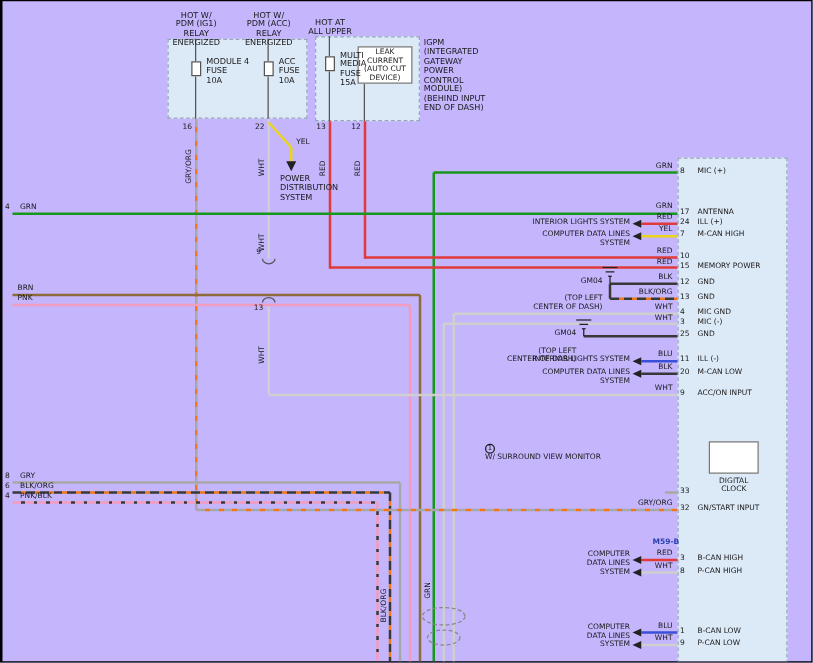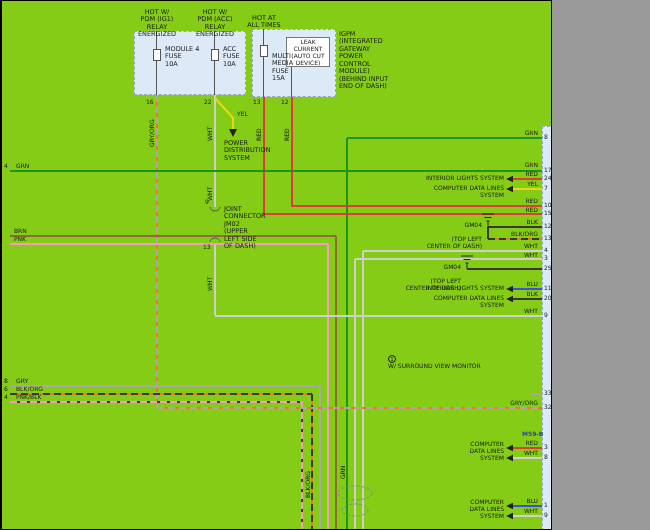--- a/index.html
+++ b/index.html
@@ -1,17 +1,17 @@
 <!DOCTYPE html>
 <html><head>
 <meta charset="utf-8">
 <style>
   *{margin:0;padding:0;box-sizing:border-box}
   body{background:#9a9a9a;font-family:"DejaVu Sans",sans-serif}
-  #page{position:relative;width:552px;height:530px;background:#84cc16;border:1px solid #000;
+  #page{position:relative;width:650px;height:530px;background:#c4b5fd;border:1px solid #000;
         border-left-width:2px;overflow:hidden;font-family:"DejaVu Sans",sans-serif}
   .t{position:absolute;font-size:6.5px;line-height:1.15;color:#1a1a1a;white-space:pre-line}
   .t6{font-size:6px}
   .c{text-align:center}
   .r{text-align:right}
   .vt{position:absolute;font-size:6px;color:#1a1a1a;transform:rotate(-90deg);
       transform-origin:0 0;white-space:nowrap}
   .wire{position:absolute}
   .module{position:absolute;background:#dce9f7;border:1px dashed #97a6bb}
   .fuse{position:absolute;width:8px;height:12px;border:1px solid #555;background:#fff}
@@ -120,28 +120,28 @@
     <ellipse cx="353" cy="509" rx="13" ry="6" fill="none" stroke="#888" stroke-dasharray="3 2"></ellipse>
   </svg>
 
   <div class="t c" style="left:125px;top:8px;width:60px">HOT W/
 PDM (IG1)
 RELAY ENERGIZED</div>
   <div class="t c" style="left:183px;top:8px;width:60px">HOT W/
 PDM (ACC)
 RELAY ENERGIZED</div>
   <div class="t c" style="left:240px;top:14px;width:44px">HOT AT
-ALL TIMES</div>
+ALL UPPER</div>
   <div class="t" style="left:163px;top:45px">MODULE 4
 FUSE
 10A</div>
   <div class="t" style="left:221px;top:45px">ACC
 FUSE
 10A</div>
-  <div class="t" style="left:270px;top:52px">MULTI
+  <div class="t" style="left:270px;top:40px">MULTI
 MEDIA
 FUSE
 15A</div>
   <div class="t t6 c" style="left:285px;top:38px;width:42px">LEAK
 CURRENT
 (AUTO CUT
 DEVICE)</div>
   <div class="t" style="left:337px;top:30px">IGPM
 (INTEGRATED
 GATEWAY
@@ -164,26 +164,20 @@
   <div class="vt" style="left:302px;top:497px">BLK/ORG</div>
   <div class="vt" style="left:337px;top:478px">GRN</div>
   <div class="t t6" style="left:235px;top:110px">YEL</div>
 
   <div class="t" style="left:222px;top:139px">POWER
 DISTRIBUTION
 SYSTEM</div>
 
   <div class="t t6" style="left:203px;top:198px">9</div>
   <div class="t t6" style="left:201px;top:243px">13</div>
-  <div class="t" style="left:222px;top:205px">JOINT
-CONNECTOR
-JM02
-(UPPER
-LEFT SIDE
-OF DASH)</div>
 
   <div class="t t6" style="left:2px;top:162px">4</div>
   <div class="t t6" style="left:14px;top:162px">GRN</div>
   <div class="t t6" style="left:12px;top:227px">BRN</div>
   <div class="t t6" style="left:12px;top:235px">PNK</div>
   <div class="t t6" style="left:2px;top:377px">8</div>
   <div class="t t6" style="left:14px;top:377px">GRY</div>
   <div class="t t6" style="left:2px;top:385px">6</div>
   <div class="t t6" style="left:14px;top:385px">BLK/ORG</div>
   <div class="t t6" style="left:2px;top:393px">4</div>

